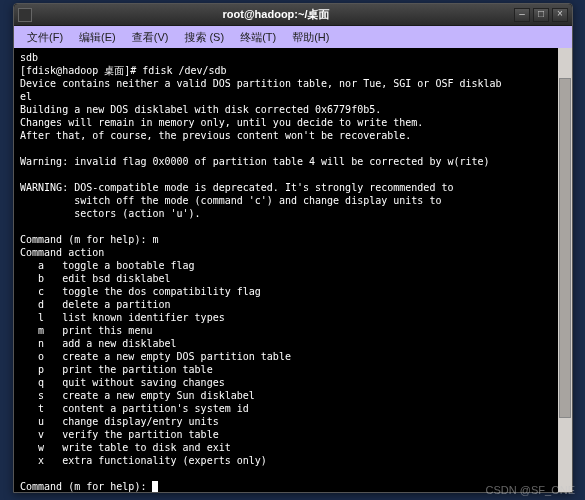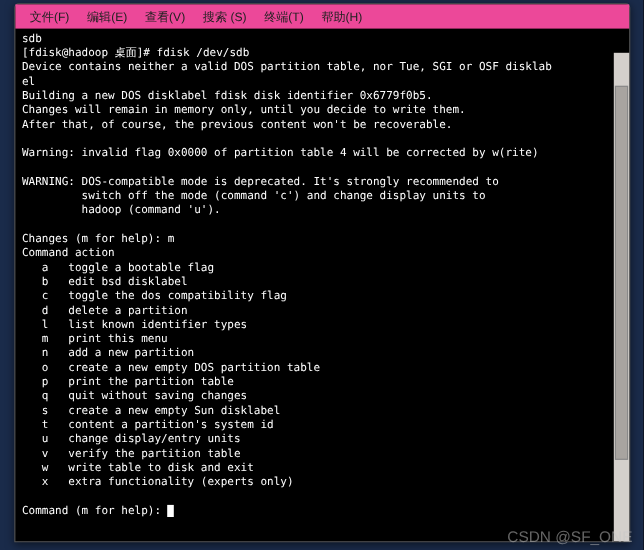--- a/index.html
+++ b/index.html
@@ -3,63 +3,72 @@
 <meta charset="utf-8">
 <style>
 *{margin:0;padding:0;box-sizing:border-box}
 body{background:#1a2b4a;width:585px;height:500px;overflow:hidden;font-family:sans-serif;position:relative}
 .window{position:absolute;top:3px;left:13px;width:560px;height:490px;background:#000;border:1px solid #555;border-radius:4px 4px 0 0;box-shadow:0 2px 8px rgba(0,0,0,.5)}
 .titlebar{height:22px;background:linear-gradient(#4a4a4a,#2a2a2a);border-bottom:1px solid #1a1a1a;display:flex;align-items:center;padding:0 4px;border-radius:4px 4px 0 0}
 .ticon{width:14px;height:14px;background:#333;border:1px solid #666;margin-right:6px}
 .title{flex:1;color:#fff;font-size:11px;font-weight:bold;text-align:center}
 .wbtns{display:flex;gap:3px}
 .wbtn{width:16px;height:14px;background:linear-gradient(#555,#333);border:1px solid #222;color:#ccc;font-size:10px;line-height:10px;text-align:center;cursor:pointer}
-.menubar{height:22px;background:#ec4899;display:flex;align-items:center;padding:0 6px;gap:2px}
+.menubar{height:22px;background:#c4b5fd;display:flex;align-items:center;padding:0 6px;gap:2px}
 .mitem{font-size:11px;color:#222;padding:2px 7px;cursor:pointer}
 .term{padding:3px 6px;font-family:"DejaVu Sans Mono",monospace;font-size:10px;line-height:13px;color:#fff;white-space:pre;overflow:hidden;height:calc(100% - 44px);position:relative}
 .scrollbar{position:absolute;right:0;top:44px;bottom:0;width:14px;background:#d4d0cc}
 .sthumb{position:absolute;left:1px;right:1px;top:30px;height:340px;background:#a8a4a0;border:1px solid #888}
 .cursor{display:inline-block;width:6px;height:11px;background:#fff;vertical-align:text-bottom}
-.watermark{position:absolute;bottom:4px;right:10px;color:rgba(200,200,200,.5);font-size:14px}
+.watermark{position:absolute;bottom:4px;right:10px;color:rgba(200,200,200,.5);font-size:11px}
 </style>
 </head>
 <body>
 
 <div class="window">
+  <div class="titlebar">
+    <div class="ticon"></div>
+    <div class="title">root@hadoop:~/桌面</div>
+    <div class="wbtns">
+      <div class="wbtn">–</div>
+      <div class="wbtn">□</div>
+      <div class="wbtn">×</div>
+    </div>
+  </div>
   <div class="menubar">
     <span class="mitem">文件(F)</span>
     <span class="mitem">编辑(E)</span>
     <span class="mitem">查看(V)</span>
     <span class="mitem">搜索 (S)</span>
     <span class="mitem">终端(T)</span>
     <span class="mitem">帮助(H)</span>
   </div>
   <div class="term"><span>sdb</span>
 <span>[fdisk@hadoop 桌面]# fdisk /dev/sdb</span>
 <span>Device contains neither a valid DOS partition table, nor Tue, SGI or OSF disklab</span>
 <span>el</span>
-<span>Building a new DOS disklabel fdisk disk identifier 0x6779f0b5.</span>
+<span>Building a new DOS disklabel with disk corrected 0x6779f0b5.</span>
 <span>Changes will remain in memory only, until you decide to write them.</span>
 <span>After that, of course, the previous content won't be recoverable.</span>
 <span></span>
 <span>Warning: invalid flag 0x0000 of partition table 4 will be corrected by w(rite)</span>
 <span></span>
 <span>WARNING: DOS-compatible mode is deprecated. It's strongly recommended to</span>
 <span>         switch off the mode (command 'c') and change display units to</span>
-<span>         hadoop (command 'u').</span>
+<span>         sectors (action 'u').</span>
 <span></span>
-<span>Changes (m for help): m</span>
+<span>Command (m for help): m</span>
 <span>Command action</span>
 <span>   a   toggle a bootable flag</span>
 <span>   b   edit bsd disklabel</span>
 <span>   c   toggle the dos compatibility flag</span>
 <span>   d   delete a partition</span>
 <span>   l   list known identifier types</span>
 <span>   m   print this menu</span>
-<span>   n   add a new partition</span>
+<span>   n   add a new disklabel</span>
 <span>   o   create a new empty DOS partition table</span>
 <span>   p   print the partition table</span>
 <span>   q   quit without saving changes</span>
 <span>   s   create a new empty Sun disklabel</span>
 <span>   t   content a partition's system id</span>
 <span>   u   change display/entry units</span>
 <span>   v   verify the partition table</span>
 <span>   w   write table to disk and exit</span>
 <span>   x   extra functionality (experts only)</span>
 <span></span>

